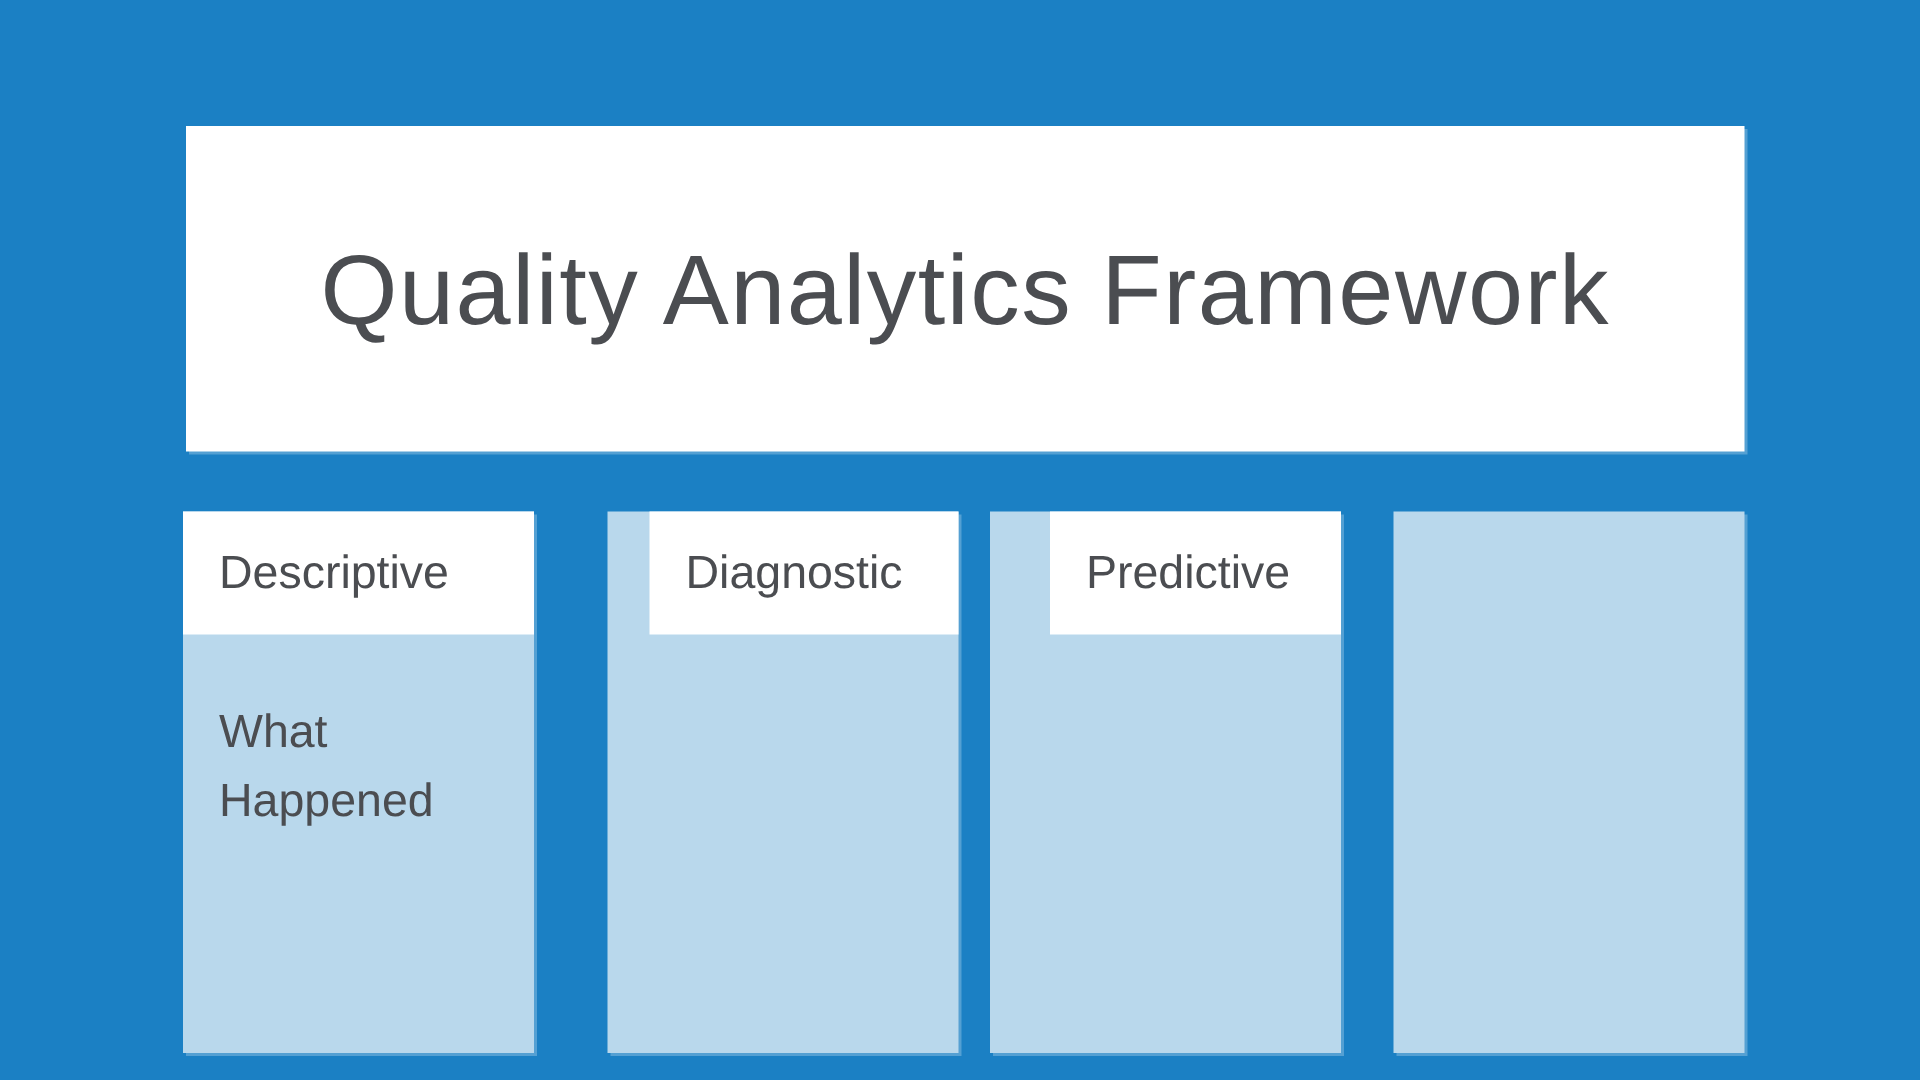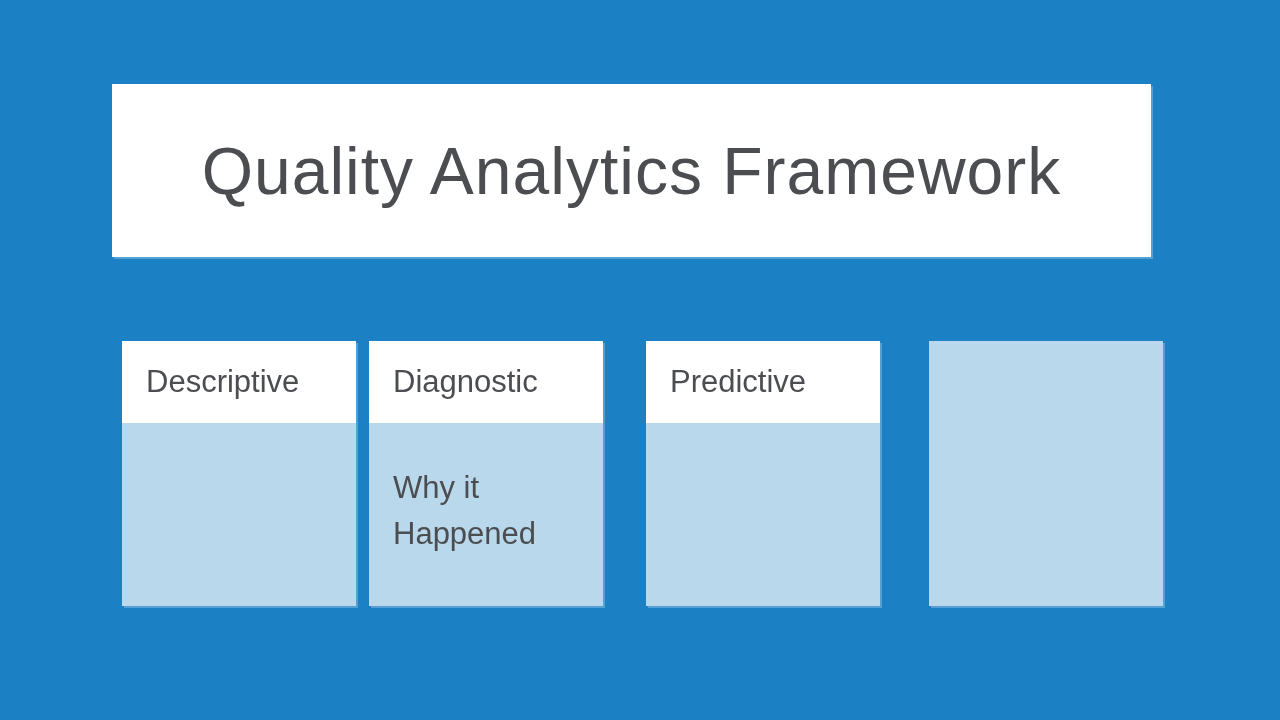--- a/index.html
+++ b/index.html
@@ -11,45 +11,45 @@
   * { margin: 0; padding: 0; box-sizing: border-box; }
   html, body {
     width: 1280px; height: 720px;
     overflow: hidden;
     font-family: "Liberation Sans", "DejaVu Sans", sans-serif;
   }
   body { background: var(--background); position: relative; }
 
   .title-panel {
     position: absolute;
-    left: 112px; top: 84px;
-    width: 1039px; height: 173px;
+    left: 124px; top: 84px;
+    width: 1039px; height: 217px;
     background: var(--panel);
     display: flex; align-items: center; justify-content: center;
     box-shadow: 2px 2px 0 rgba(255,255,255,0.25);
     text-align: center;
   }
   .title-panel h1 {
     font-size: 66px;
     font-weight: 300;
     letter-spacing: 1px;
     color: var(--text);
     white-space: nowrap;
   }
 
   .card {
     position: absolute;
     top: 341px;
-    width: 234px; height: 265px;
+    width: 234px; height: 361px;
     background: var(--card-body);
     box-shadow: 2px 2px 0 rgba(255,255,255,0.25);
   }
   .card-1 { left: 122px; }
-  .card-2 { left: 369px; }
-  .card-3 { left: 646px; }
+  .card-2 { left: 405px; padding-left: 28px; }
+  .card-3 { left: 660px; padding-left: 40px; }
   .card-4 { left: 929px; }
 
   .card-header {
     height: 82px;
     background: var(--panel);
     display: flex; align-items: center;
     padding-left: 24px;
     font-size: 31px;
     font-weight: 400;
     color: var(--text);
@@ -65,25 +65,25 @@
 </style>
 </head>
 <body>
 
 <div class="title-panel">
   <h1>Quality Analytics Framework</h1>
 </div>
 
 <div class="card card-1">
   <div class="card-header">Descriptive</div>
+  <div class="card-body">What Happened</div>
 </div>
 
 <div class="card card-2">
   <div class="card-header">Diagnostic</div>
-  <div class="card-body">Why it Happened</div>
 </div>
 
 <div class="card card-3">
   <div class="card-header">Predictive</div>
 </div>
 
 <div class="card card-4">
 </div>
 
 </body></html>

